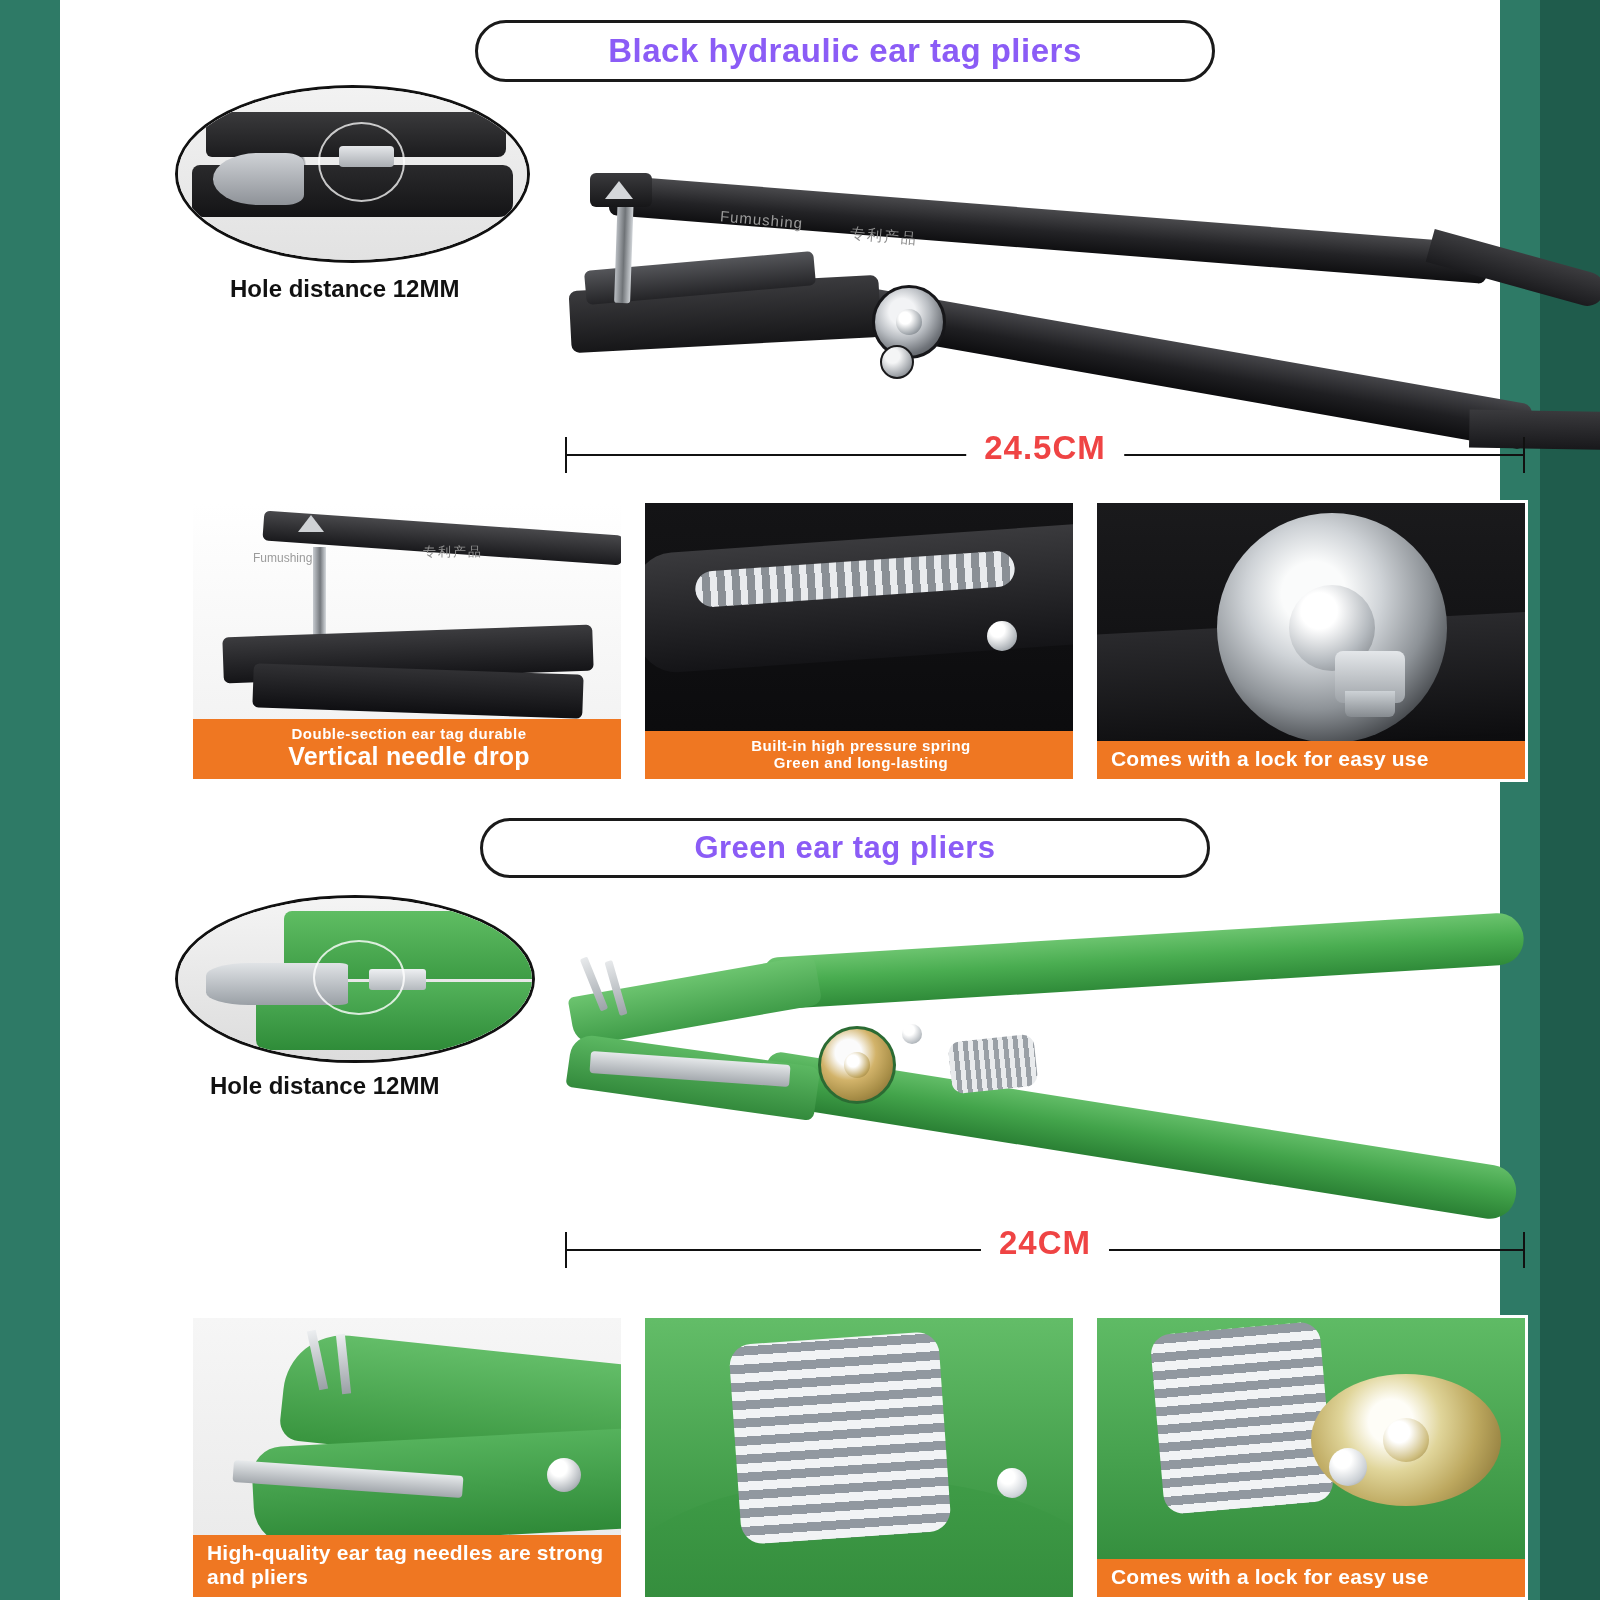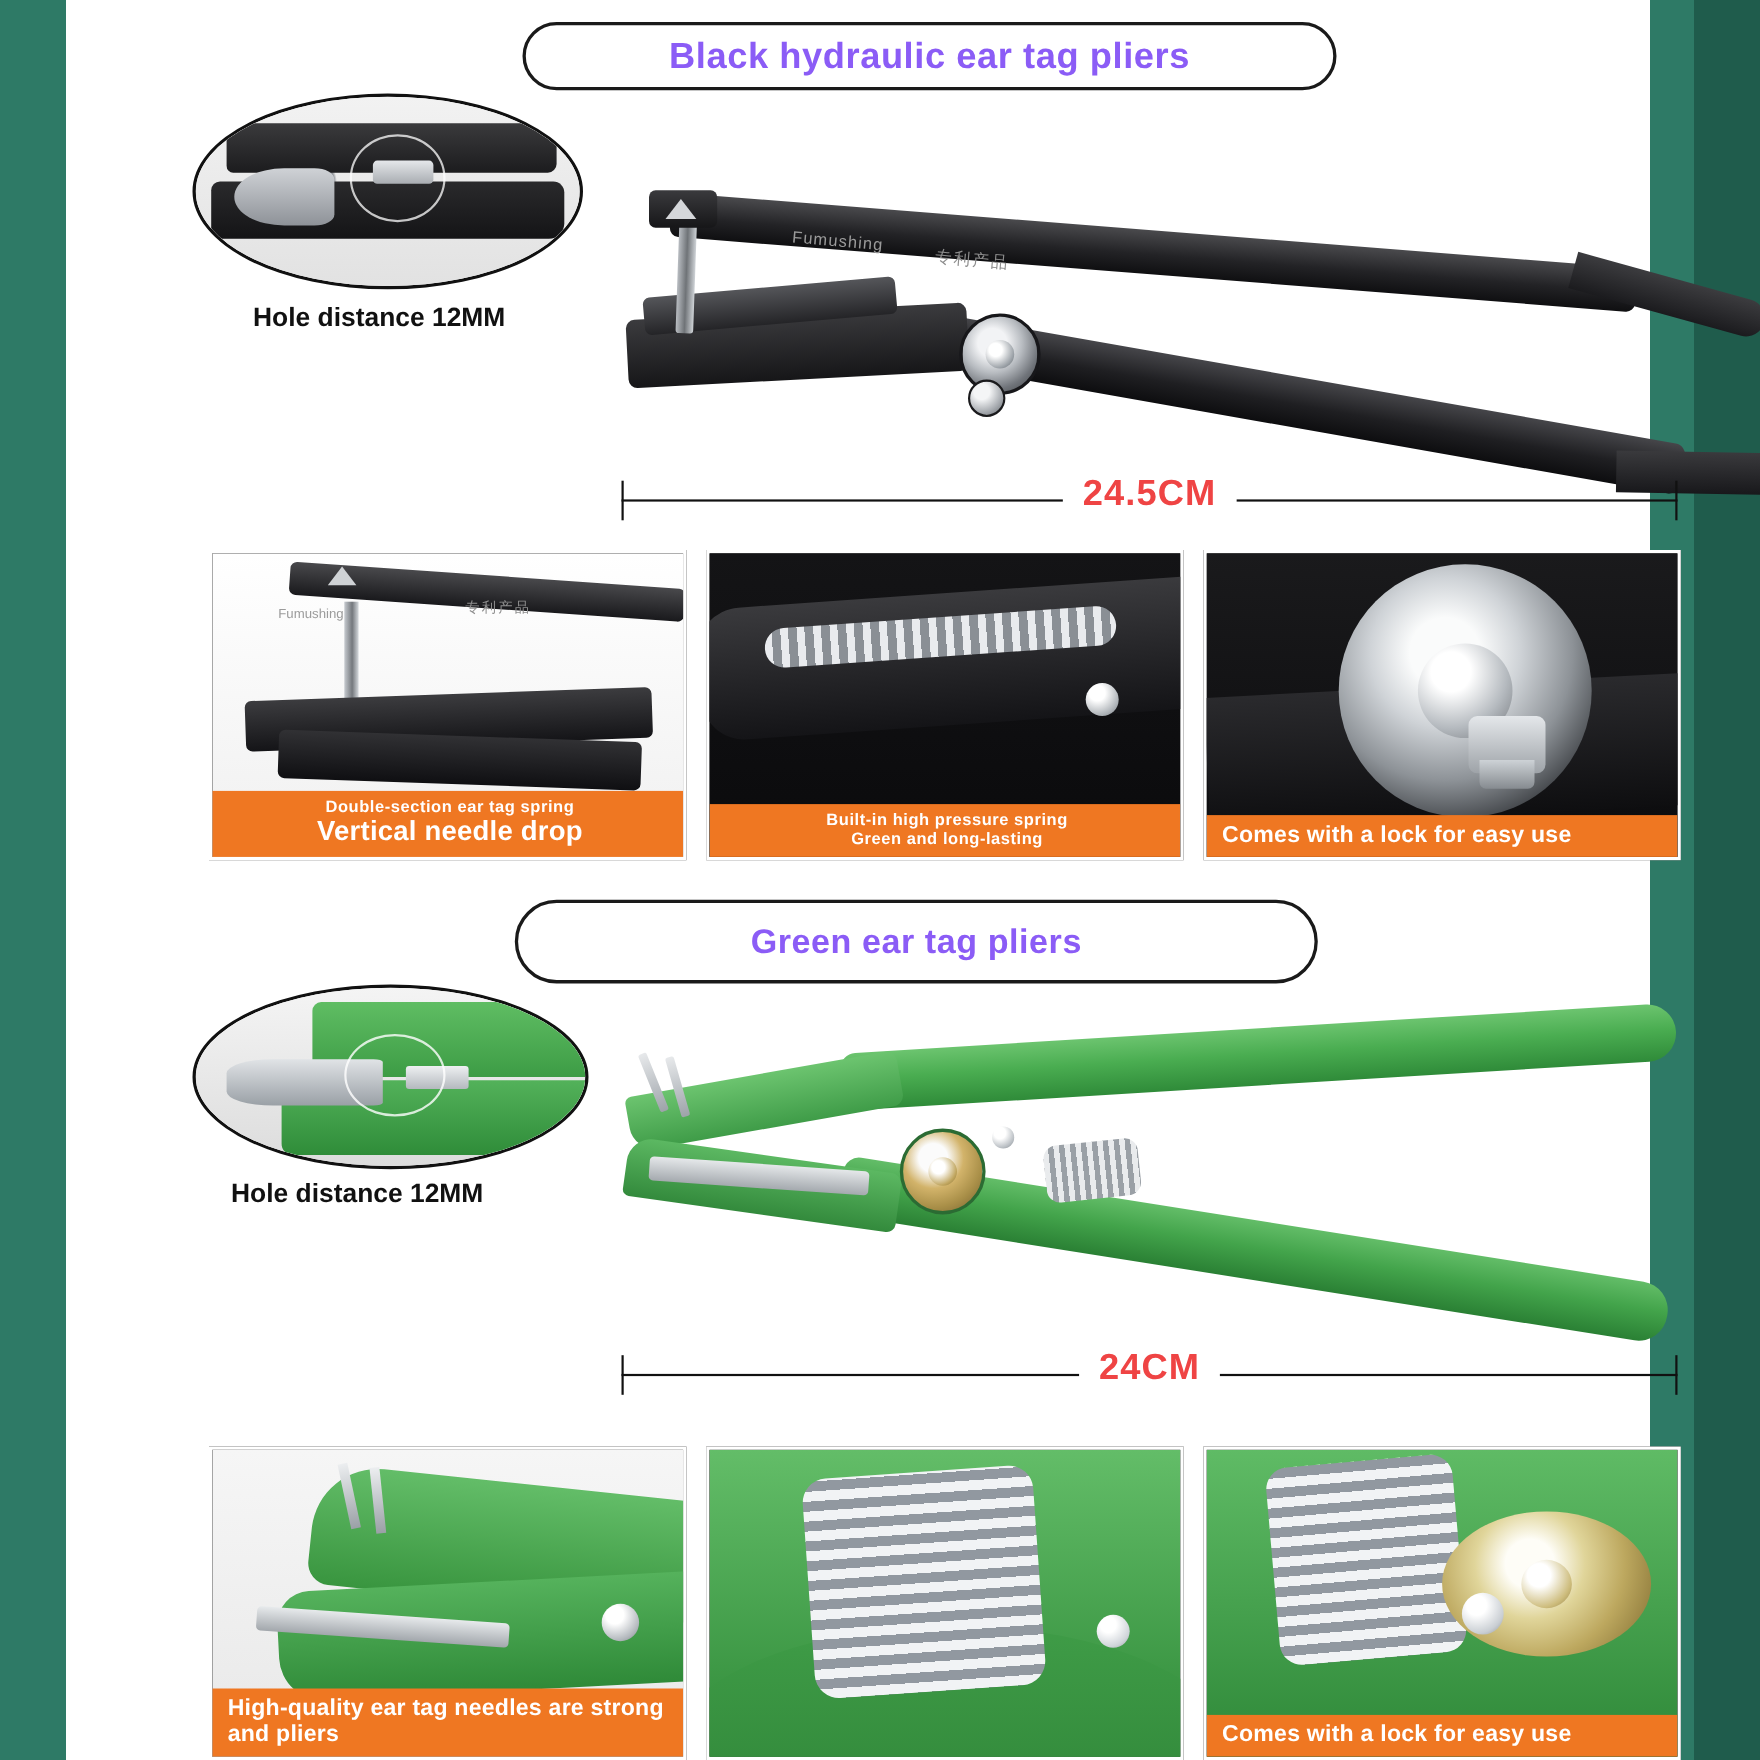--- a/index.html
+++ b/index.html
@@ -44,21 +44,21 @@
     border-radius: 40px;
     background: #fff;
     display: flex;
     align-items: center;
     justify-content: center;
     font-weight: bold;
     color: #8b5cf6;
     letter-spacing: .5px;
   }
   #pill-black { left: 415px; top: 20px; width: 740px; height: 62px; font-size: 33px; }
-  #pill-green { left: 408px; top: 818px; width: 730px; height: 76px; font-size: 31px; }
+  #pill-green { left: 420px; top: 818px; width: 730px; height: 60px; font-size: 31px; }
 
   
   .circle-box { position: absolute; }
   .circle-ellipse {
     position: absolute;
     border: 3px solid #111;
     border-radius: 50%;
     overflow: hidden;
   }
   .circle-caption {
@@ -533,21 +533,21 @@
           <div class="arm"></div>
           <div class="rod"></div>
           <div class="steelplate"></div>
           <div class="base"></div>
           <div class="base2"></div>
           <div class="tri"></div>
           <div class="txt">Fumushing</div>
           <div class="txt2">专利产品</div>
         </div>
         <div class="cap cap-center">
-          <span class="sm">Double-section ear tag spring</span>
+          <span class="sm">Double-section ear tag durable</span>
           <span class="lg">Vertical needle drop</span>
         </div>
       </div>
 
       <div class="card">
         <div class="photo ph-b2">
           <div class="handle"></div>
           <div class="spring"></div>
           <div class="knob"></div>
         </div>

